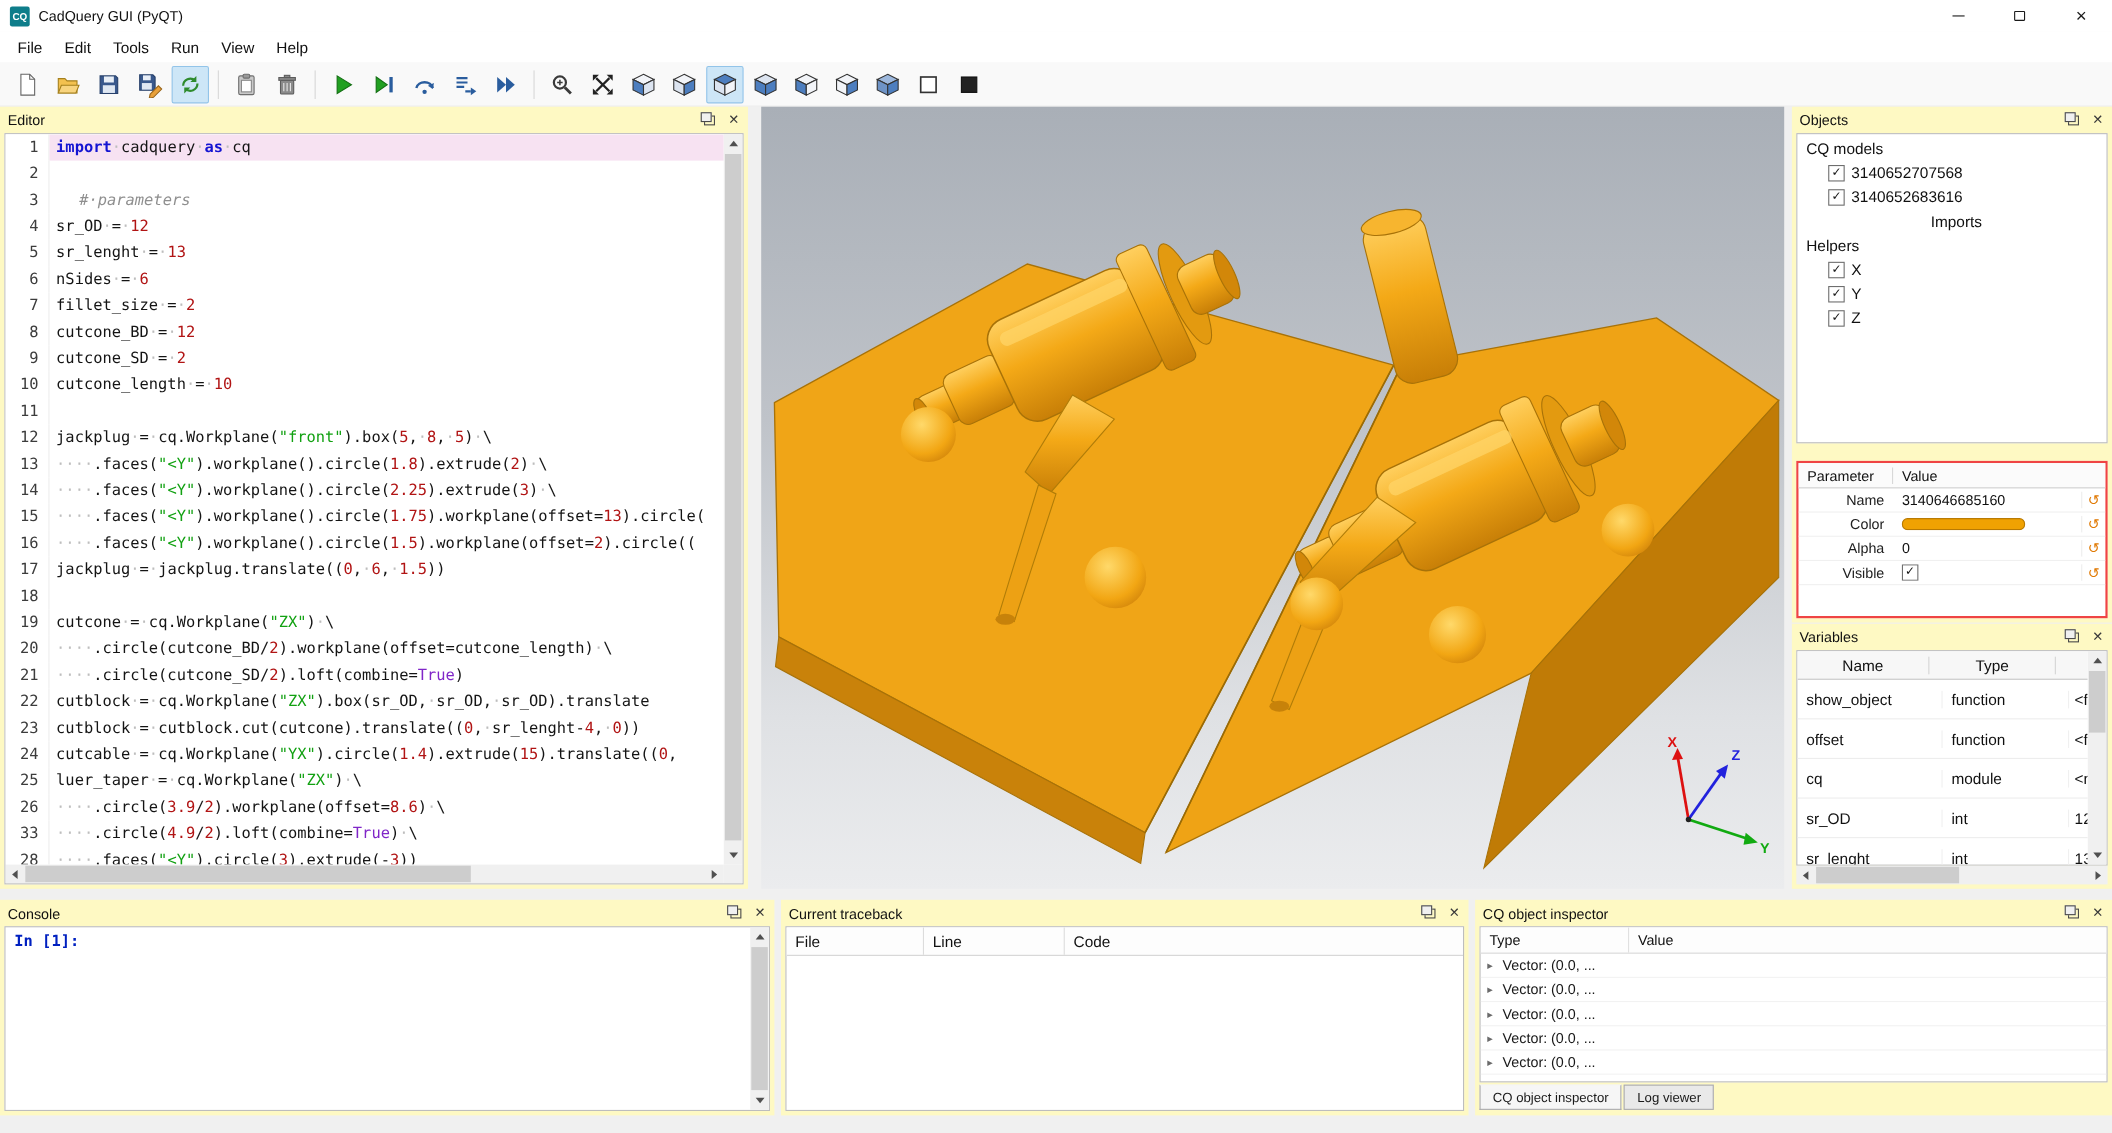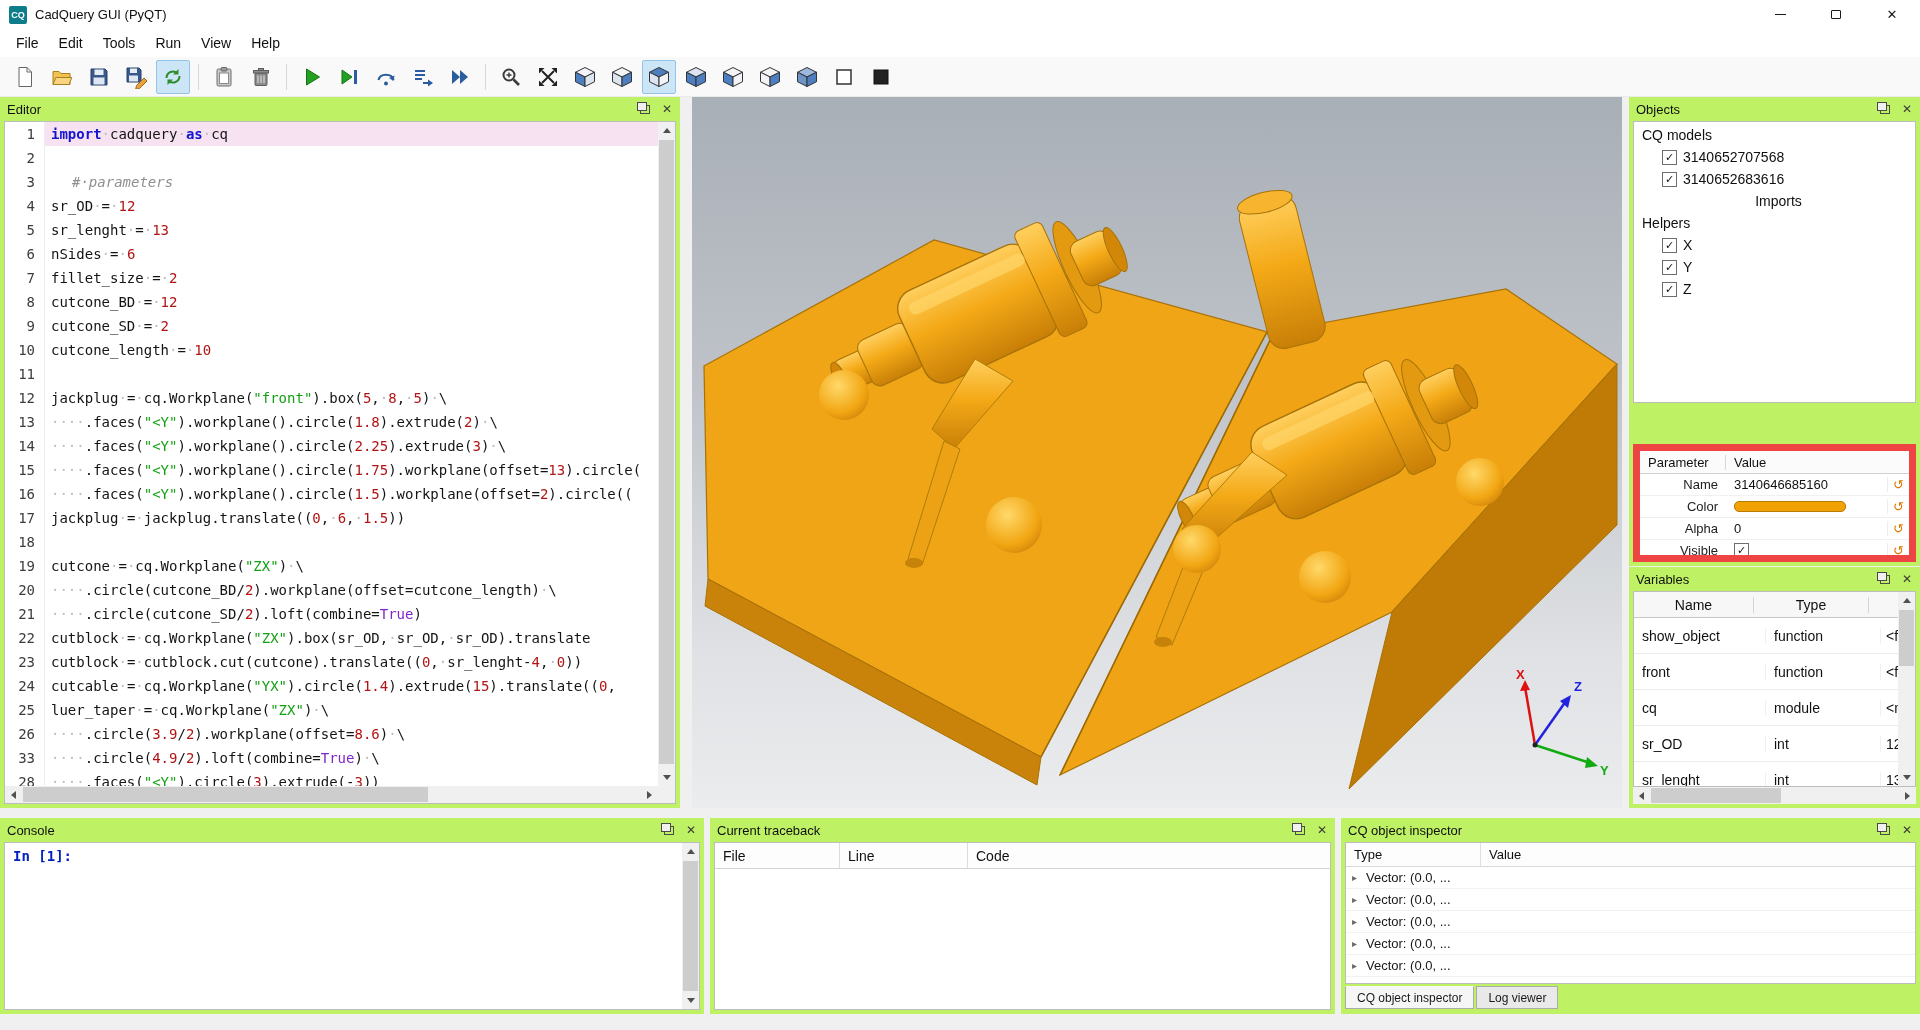--- a/index.html
+++ b/index.html
@@ -17,21 +17,21 @@
 
 
 .menubar{position:absolute;left:0;top:29px;width:100%;height:28px;background:#ffffff;display:flex;align-items:center;padding-left:6px;}
 .menu-item{padding:4px 10px;font-size:14px;color:#101010;}
 .toolbar{position:absolute;left:0;top:57px;width:100%;height:40px;background:#f9f9f9;display:flex;align-items:center;padding-left:8px;border-bottom:1px solid #ebebeb;}
 .tb-btn{width:34px;height:34px;display:flex;align-items:center;justify-content:center;border:1px solid transparent;border-radius:2px;margin-right:3px;flex:none;}
 .tb-btn.selected{background:#cde6f7;border-color:#92c4e9;}
 .tb-sep{width:1px;height:26px;background:#d8d8d8;margin:0 8px 0 5px;flex:none;}
 
 
-.dock{position:absolute;background:#bef264;}
+.dock{position:absolute;background:#fef9c3;}
 .dock-header{height:24px;display:flex;align-items:center;padding:0 8px 0 7px;font-size:13px;color:#101010;}
 .dock-btns{margin-left:auto;display:flex;align-items:center;gap:12px;}
 .float-icon{width:10px;height:9px;border:1px solid #4a4a4a;position:relative;display:inline-block;}
 .float-icon:before{content:"";position:absolute;left:-4px;top:-4px;width:8px;height:7px;border:1px solid #4a4a4a;background:#f0f0f0;}
 .close-icon{font-size:12px;color:#3a3a3a;line-height:1;}
 .dock-content{position:absolute;left:4px;right:4px;bottom:4px;top:24px;background:#ffffff;border:1px solid #bdbdbd;overflow:hidden;}
 
 
 #editor-area{position:absolute;left:0;top:0;right:17px;bottom:17px;overflow:hidden;background:#fff;}
 .code-line{display:flex;height:24px;line-height:24px;font-family:"DejaVu Sans Mono",monospace;font-size:14px;white-space:pre;}
@@ -58,21 +58,21 @@
 .sb-corner{position:absolute;width:17px;height:17px;background:#f0f0f0;right:0;bottom:0;}
 
 
 #viewport{position:absolute;left:692px;top:97px;width:930px;height:711px;background:linear-gradient(180deg,#a9afb7 0%,#bfc3c9 40%,#dfe1e4 78%,#ebecee 100%);overflow:hidden;}
 #viewport svg{display:block;}
 
 
 #objects-tree{position:absolute;left:4px;right:4px;top:24px;height:282px;background:#fff;border:1px solid #bdbdbd;overflow:hidden;padding-top:2px;}
 .tree-row{display:flex;align-items:center;height:22px;font-size:14px;color:#101010;}
 .cb{display:inline-flex;width:15px;height:15px;border:1px solid #6e6e6e;background:#fff;align-items:center;justify-content:center;font-size:11px;color:#141414;margin-right:6px;flex:none;line-height:1;}
-#param-box{position:absolute;left:4px;right:4px;top:322px;bottom:4px;background:#fff;border:7px solid #ef4444;overflow:hidden;margin-top:25px;}
+#param-box{position:absolute;left:4px;right:4px;top:322px;bottom:4px;background:#fff;border:2px solid #ef4444;overflow:hidden;}
 .param-hrow{display:flex;height:23px;align-items:center;border-bottom:1px solid #cfcfcf;background:#fbfbfb;font-size:13px;color:#101010;}
 .param-hcell1{width:86px;padding-left:8px;border-right:1px solid #d8d8d8;}
 .param-hcell2{flex:1;padding-left:8px;}
 .param-row{display:flex;height:22px;align-items:center;font-size:13px;color:#101010;border-bottom:1px solid #f0f0f0;}
 .param-label{width:86px;text-align:right;padding-right:8px;color:#202020;}
 .param-value{flex:1;display:flex;align-items:center;padding-left:8px;overflow:hidden;}
 .pv-swatch{display:inline-block;width:112px;height:11px;border-radius:5px;border:1px solid #b97a02;}
 .param-reset{width:22px;text-align:center;color:#e07800;font-size:13px;border-left:1px solid #ededed;flex:none;}
 
 
@@ -528,21 +528,21 @@
           <span class="var-hc" style="width:115px;">Type</span>
           <span class="var-hc" style="flex:1;border-right:none;"></span>
         </div>
         <div id="var-rows">
             <div class="var-row">
               <span class="var-name">show_object</span>
               <span class="var-type">function</span>
               <span class="var-val">&lt;f</span>
             </div>
             <div class="var-row">
-              <span class="var-name">front</span>
+              <span class="var-name">offset</span>
               <span class="var-type">function</span>
               <span class="var-val">&lt;f</span>
             </div>
             <div class="var-row">
               <span class="var-name">cq</span>
               <span class="var-type">module</span>
               <span class="var-val">&lt;m</span>
             </div>
             <div class="var-row">
               <span class="var-name">sr_OD</span>

